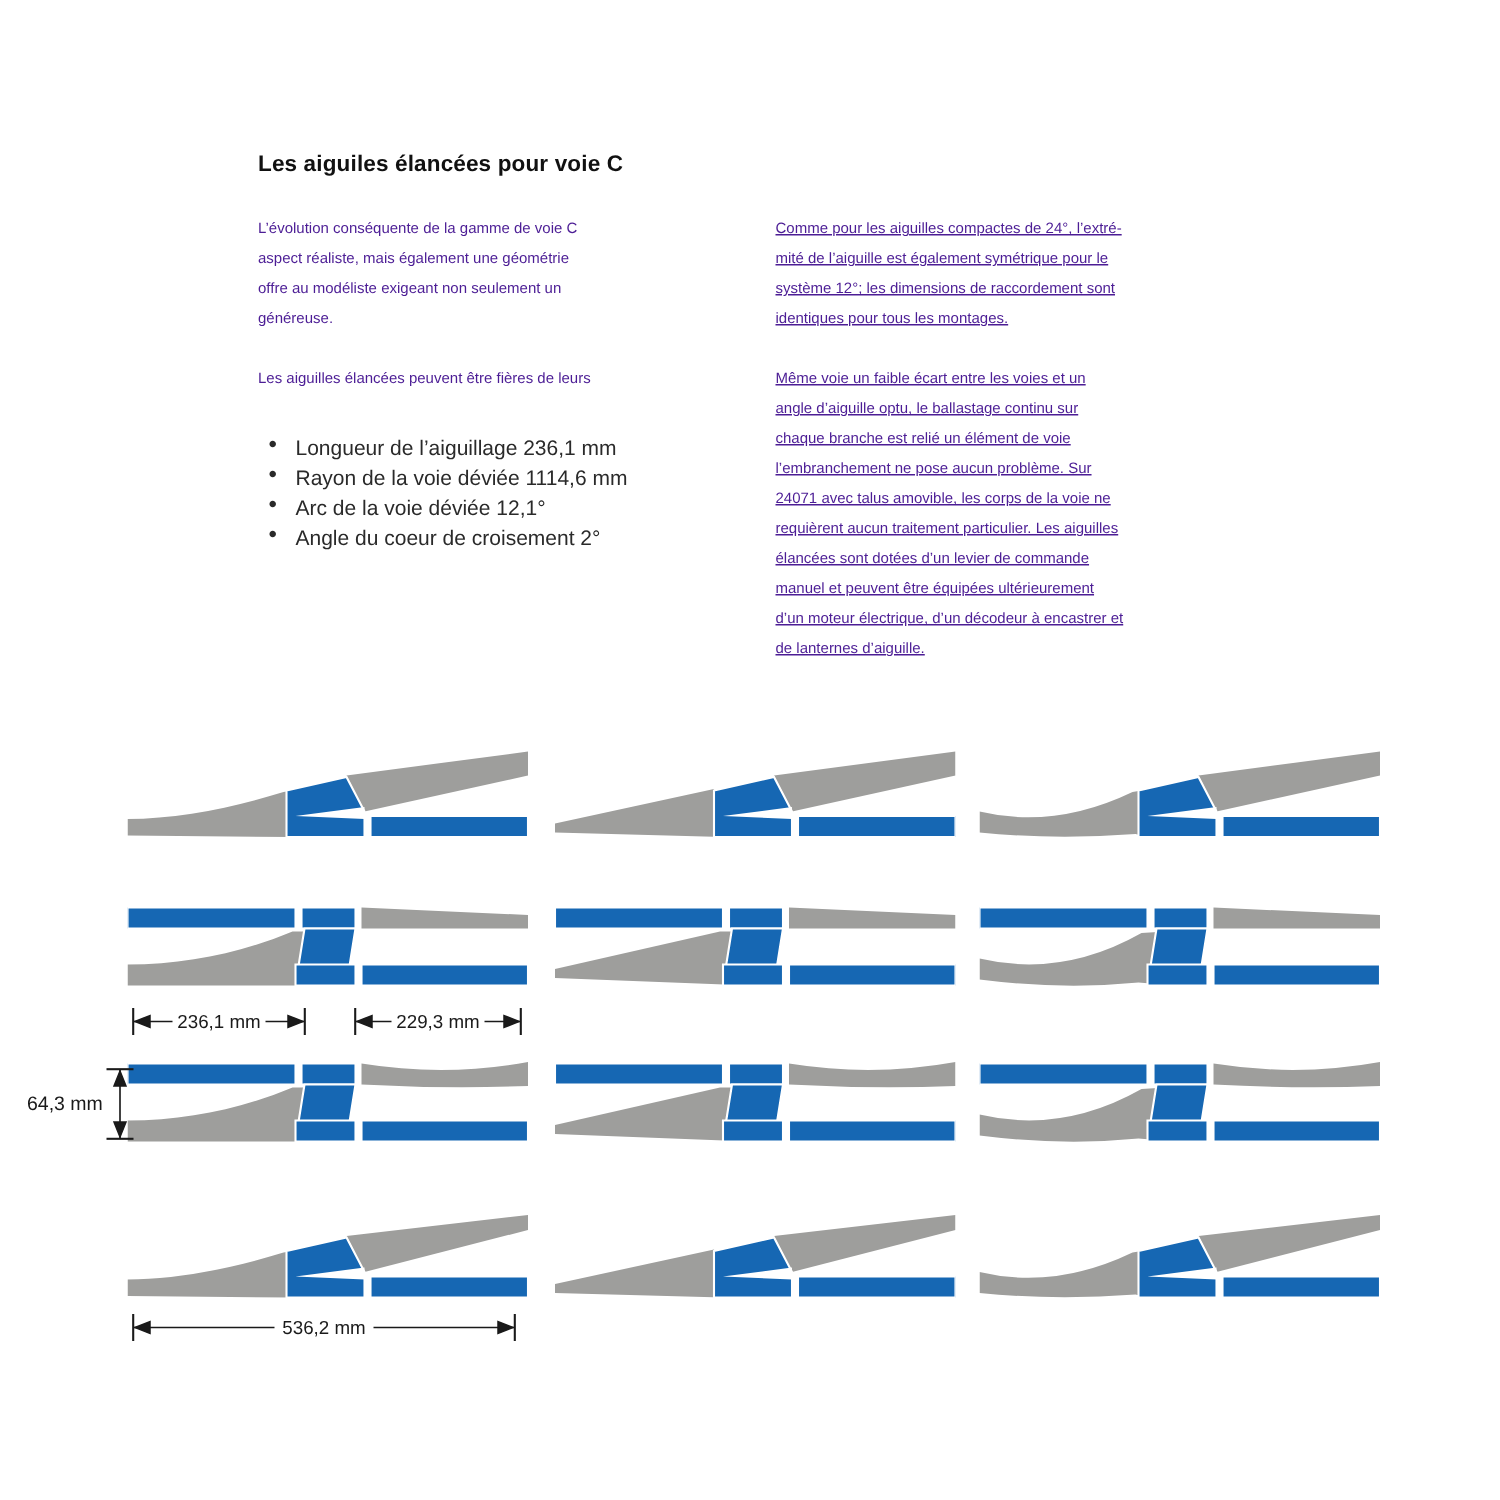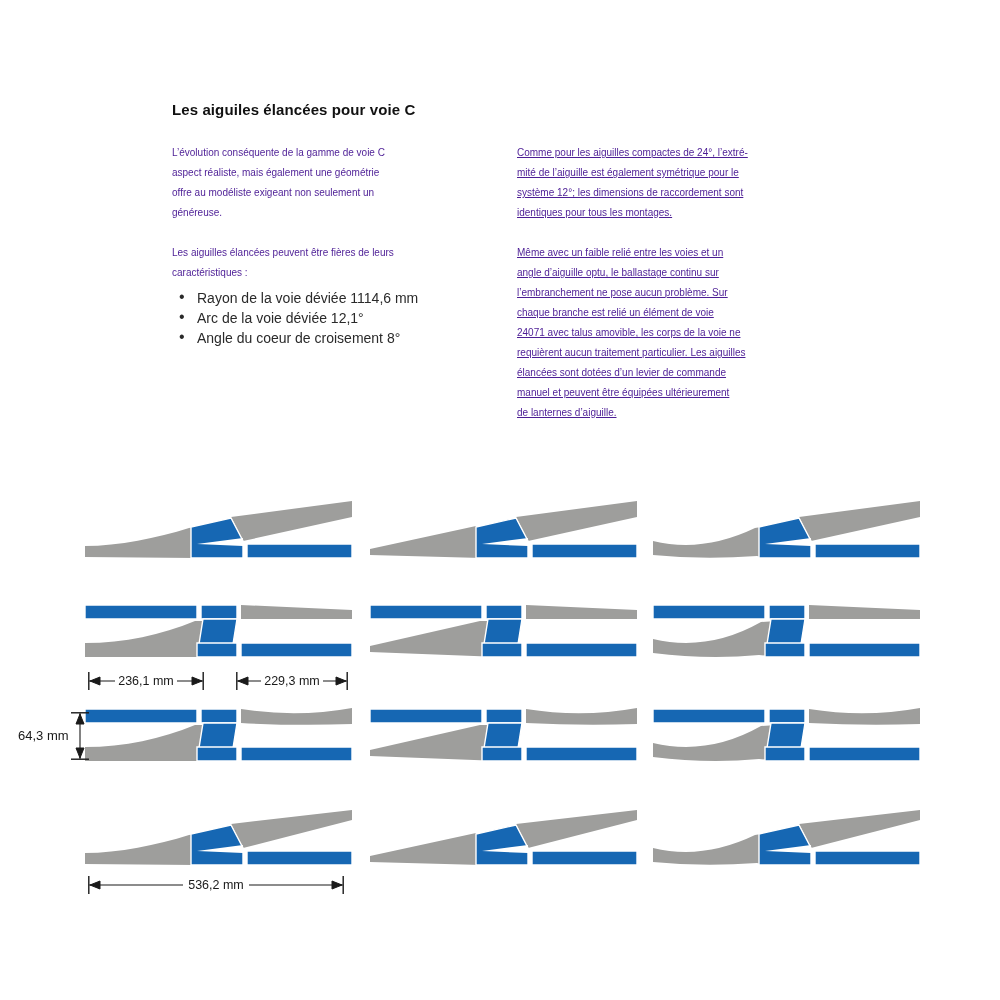--- a/index.html
+++ b/index.html
@@ -40,45 +40,46 @@
 
   <div class="textblock col-left-block" style="top:143px;">
     <span class="ln">L’évolution conséquente de la gamme de voie C</span>
     <span class="ln">aspect réaliste, mais également une géométrie</span>
     <span class="ln">offre au modéliste exigeant non seulement un</span>
     <span class="ln">généreuse.</span>
   </div>
 
   <div class="textblock col-left-block" style="top:243px;">
     <span class="ln">Les aiguilles élancées peuvent être fières de leurs</span>
-    <span class="ln">caractéristiques :</span>
   </div>
 
   <ul class="bullets">
+    <li><span>Longueur de l’aiguillage 236,1 mm</span></li>
     <li><span>Rayon de la voie déviée 1114,6 mm</span></li>
     <li><span>Arc de la voie déviée 12,1°</span></li>
-    <li><span>Angle du coeur de croisement 8°</span></li>
+    <li><span>Angle du coeur de croisement 2°</span></li>
   </ul>
 
   <div class="textblock col-right-block" style="top:143px;">
     <span class="ln">Comme pour les aiguilles compactes de 24°, l’extré-</span>
     <span class="ln">mité de l’aiguille est également symétrique pour le</span>
     <span class="ln">système 12°; les dimensions de raccordement sont</span>
     <span class="ln">identiques pour tous les montages.</span>
   </div>
 
   <div class="textblock col-right-block" style="top:243px;">
-    <span class="ln">Même avec un faible relié entre les voies et un</span>
+    <span class="ln">Même voie un faible écart entre les voies et un</span>
     <span class="ln">angle d’aiguille optu, le ballastage continu sur</span>
+    <span class="ln">chaque branche est relié un élément de voie</span>
     <span class="ln">l’embranchement ne pose aucun problème. Sur</span>
-    <span class="ln">chaque branche est relié un élément de voie</span>
     <span class="ln">24071 avec talus amovible, les corps de la voie ne</span>
     <span class="ln">requièrent aucun traitement particulier. Les aiguilles</span>
     <span class="ln">élancées sont dotées d’un levier de commande</span>
     <span class="ln">manuel et peuvent être équipées ultérieurement</span>
+    <span class="ln">d’un moteur électrique, d’un décodeur à encastrer et</span>
     <span class="ln">de lanternes d’aiguille.</span>
   </div>
 
   <div id="diagrams">
       <svg class="diagram-cell" width="267" height="62" viewBox="0 0 267 62" style="position:absolute;left:85px;top:500px;">
         <path d="M0,46 C34,46 72,38 104,28 L110,27 L110,58 L0,57 Z" fill="#9e9e9c" stroke="none"></path>
         <path d="M146,17 L267,1 L267,17 L158,41 Z" fill="#9e9e9c" stroke="none"></path>
         <path d="M106,27 L146,18 L158,41 L158,58 L106,58 Z" fill="#1667b3" stroke="#ffffff" stroke-width="1.4"></path>
         <path d="M162,44 L267,44 L267,58 L162,58 Z" fill="#1667b3" stroke="#ffffff" stroke-width="1.4"></path>
         <path d="M112,44 L158,38 L158,46 Z" fill="#ffffff" stroke="none"></path>

